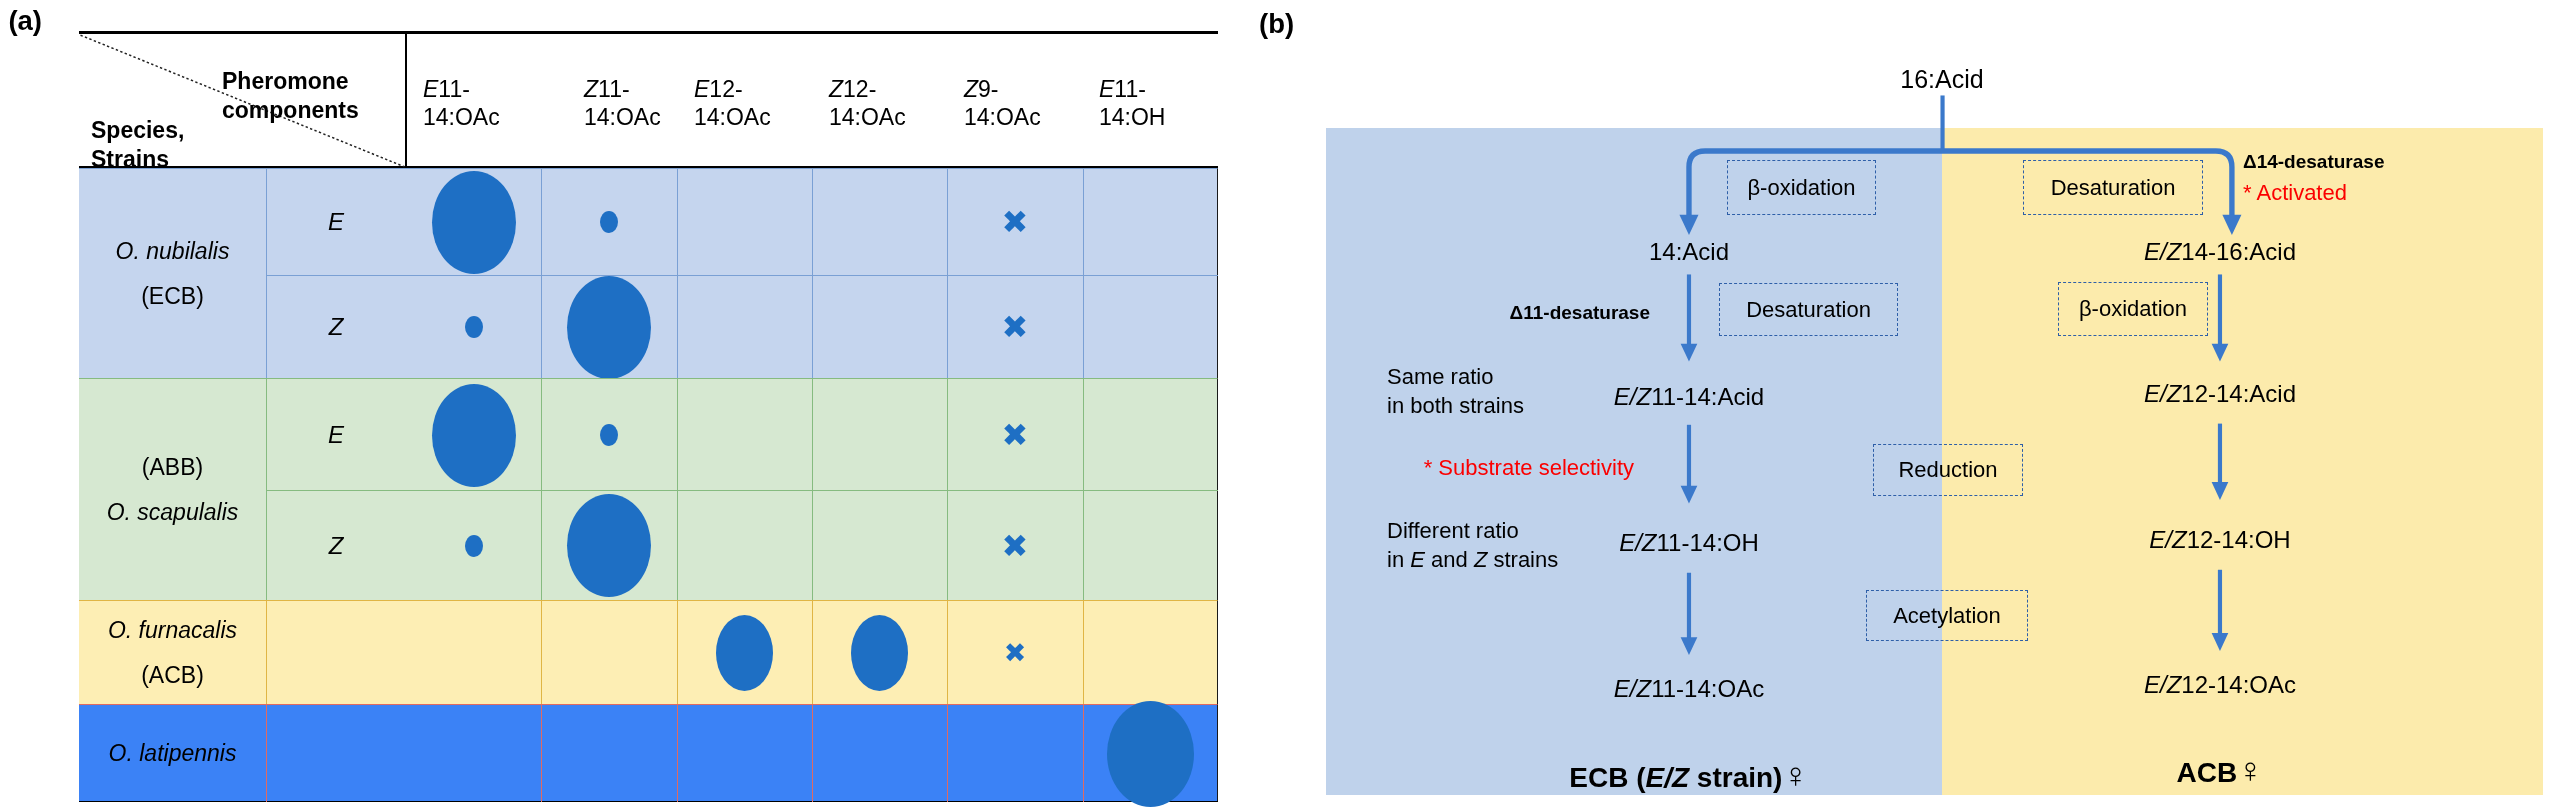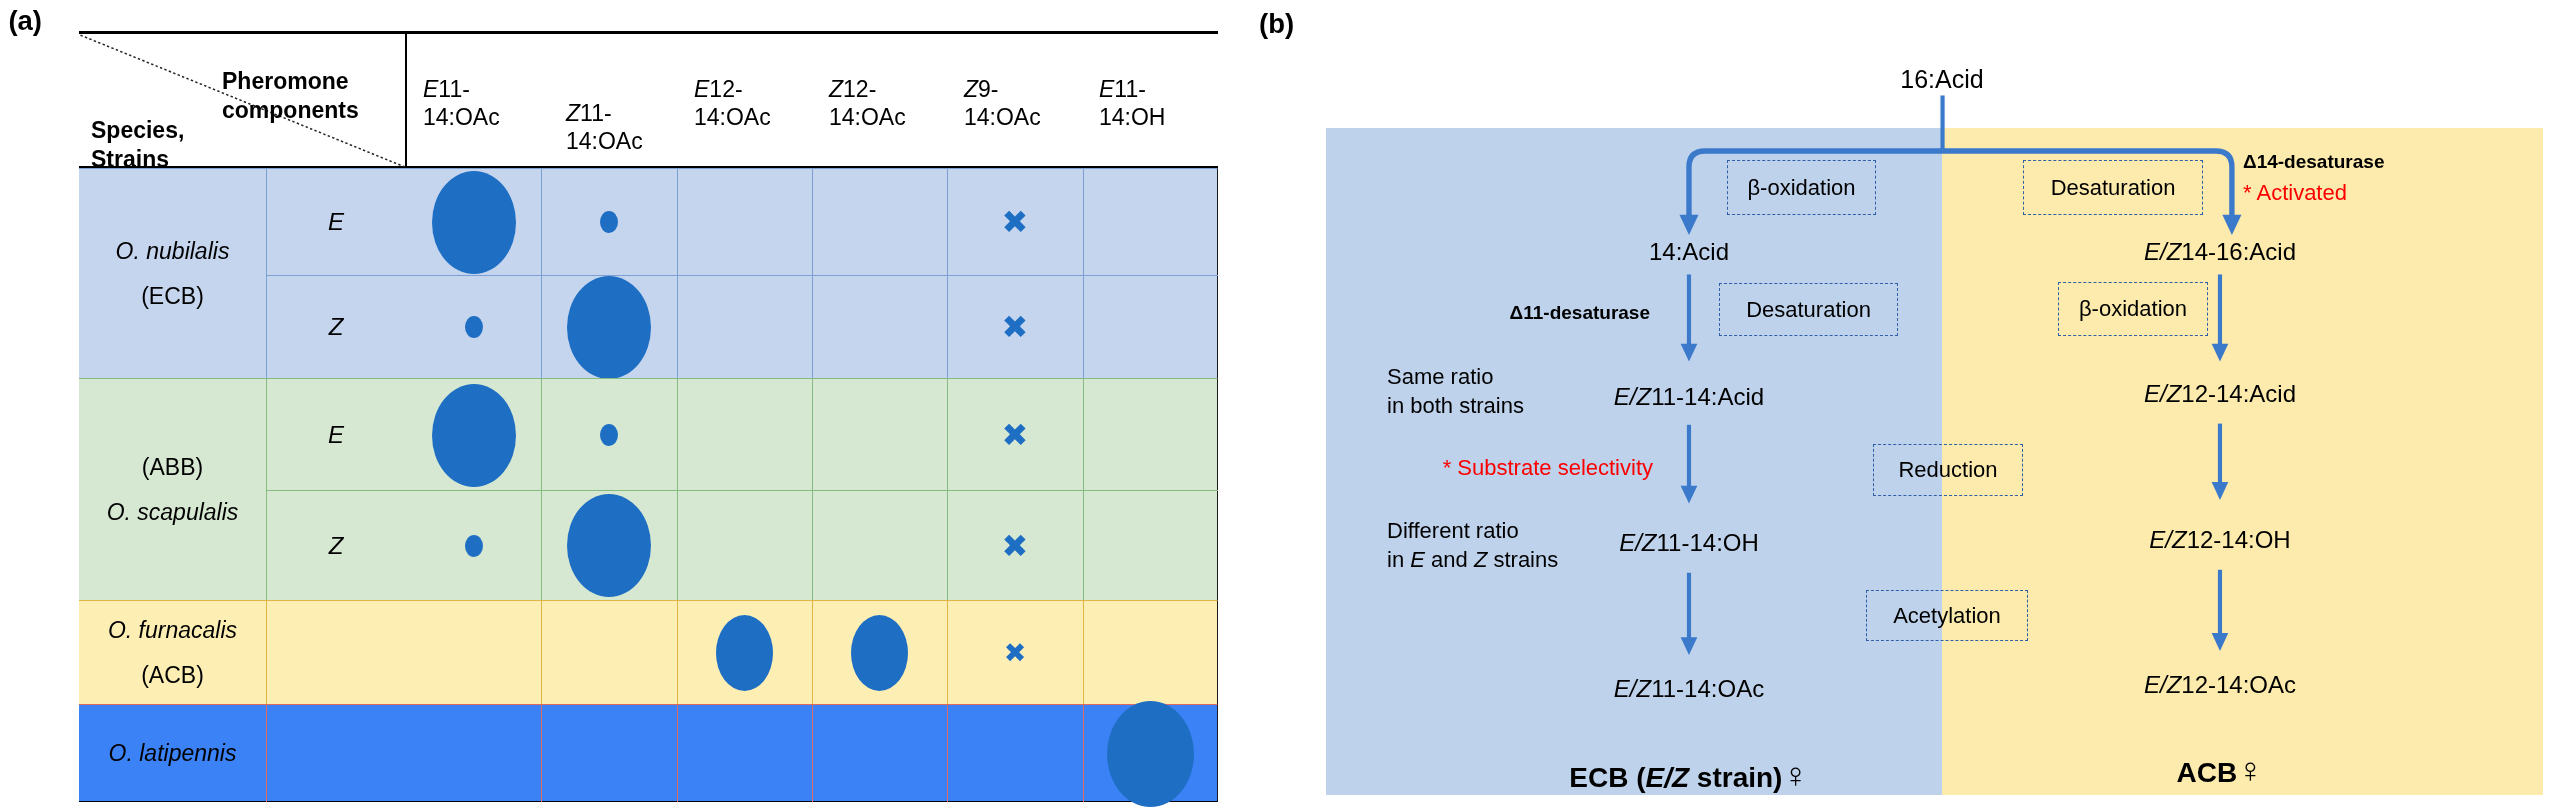--- a/index.html
+++ b/index.html
@@ -59,21 +59,21 @@
         </div>
       <div class="abs hdr-bold" style="left:12px;top:82px;">
           <div class="rline"><span>Species,</span></div>
           <div class="rline"><span>Strains</span></div>
         </div>
 
     <div class="abs col-head" style="left: 344px; top: 42px;">
           <div class="rline"><span class="it">E</span><span>11-</span></div>
           <div class="rline"><span>14:OAc</span></div>
         </div>
-        <div class="abs col-head" style="left: 487px; top: 42px; margin-top: 24px;">
+        <div class="abs col-head" style="left: 505px; top: 42px;">
           <div class="rline"><span class="it">Z</span><span>11-</span></div>
           <div class="rline"><span>14:OAc</span></div>
         </div>
         <div class="abs col-head" style="left: 615px; top: 42px;">
           <div class="rline"><span class="it">E</span><span>12-</span></div>
           <div class="rline"><span>14:OAc</span></div>
         </div>
         <div class="abs col-head" style="left: 750px; top: 42px;">
           <div class="rline"><span class="it">Z</span><span>12-</span></div>
           <div class="rline"><span>14:OAc</span></div>
@@ -251,21 +251,21 @@
     <div class="abs vctr anno-bold" style="left:990px;top:162px;">
         <div class="rline"><span class="bd">Δ14-desaturase</span></div>
       </div>
     <div class="abs vctr anno anno-red" style="left:990px;top:192px;">
         <div class="rline"><span>* Activated</span></div>
       </div>
     <div class="abs anno" style="left:134px;top:362px;">
         <div class="rline"><span>Same ratio</span></div>
         <div class="rline"><span>in both strains</span></div>
       </div>
-    <div class="abs vctr anno anno-red" style="right:923px;top:467px;text-align:right;">
+    <div class="abs vctr anno anno-red" style="right:942px;top:467px;text-align:right;">
         <div class="rline"><span>* Substrate selectivity</span></div>
       </div>
     <div class="abs anno" style="left:134px;top:516px;">
         <div class="rline"><span>Different ratio</span></div>
         <div class="rline"><span>in </span><span class="it">E</span><span> and </span><span class="it">Z</span><span> strains</span></div>
       </div>
 
     <div class="abs ctr bottom-label" style="left:436px;top:775px;">
         <div class="rline"><span class="bd">ECB (</span><span class="it bd">E/Z</span><span class="bd"> strain)</span><span class="female">♀</span></div>
       </div>

